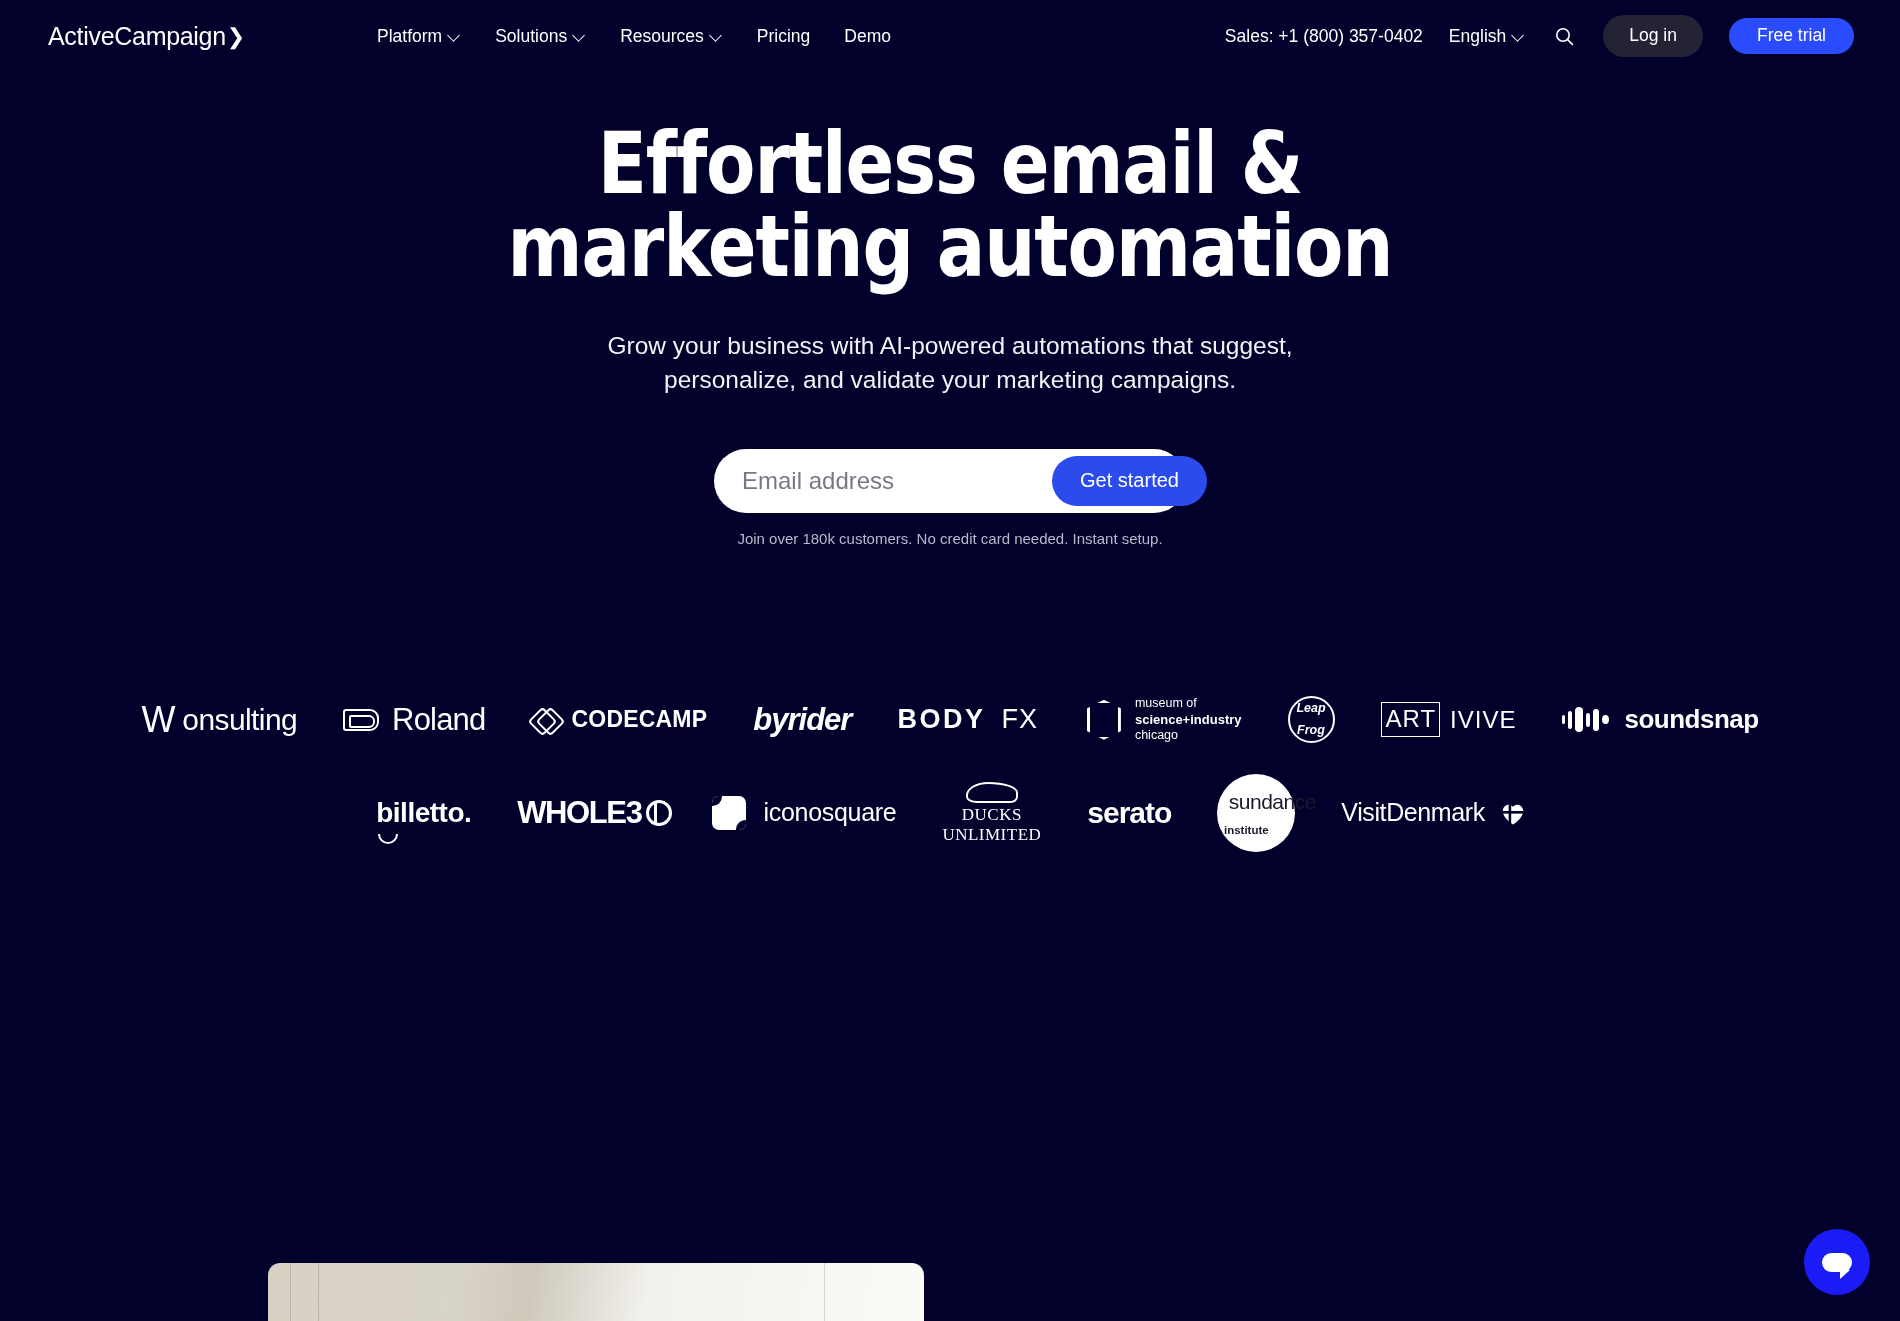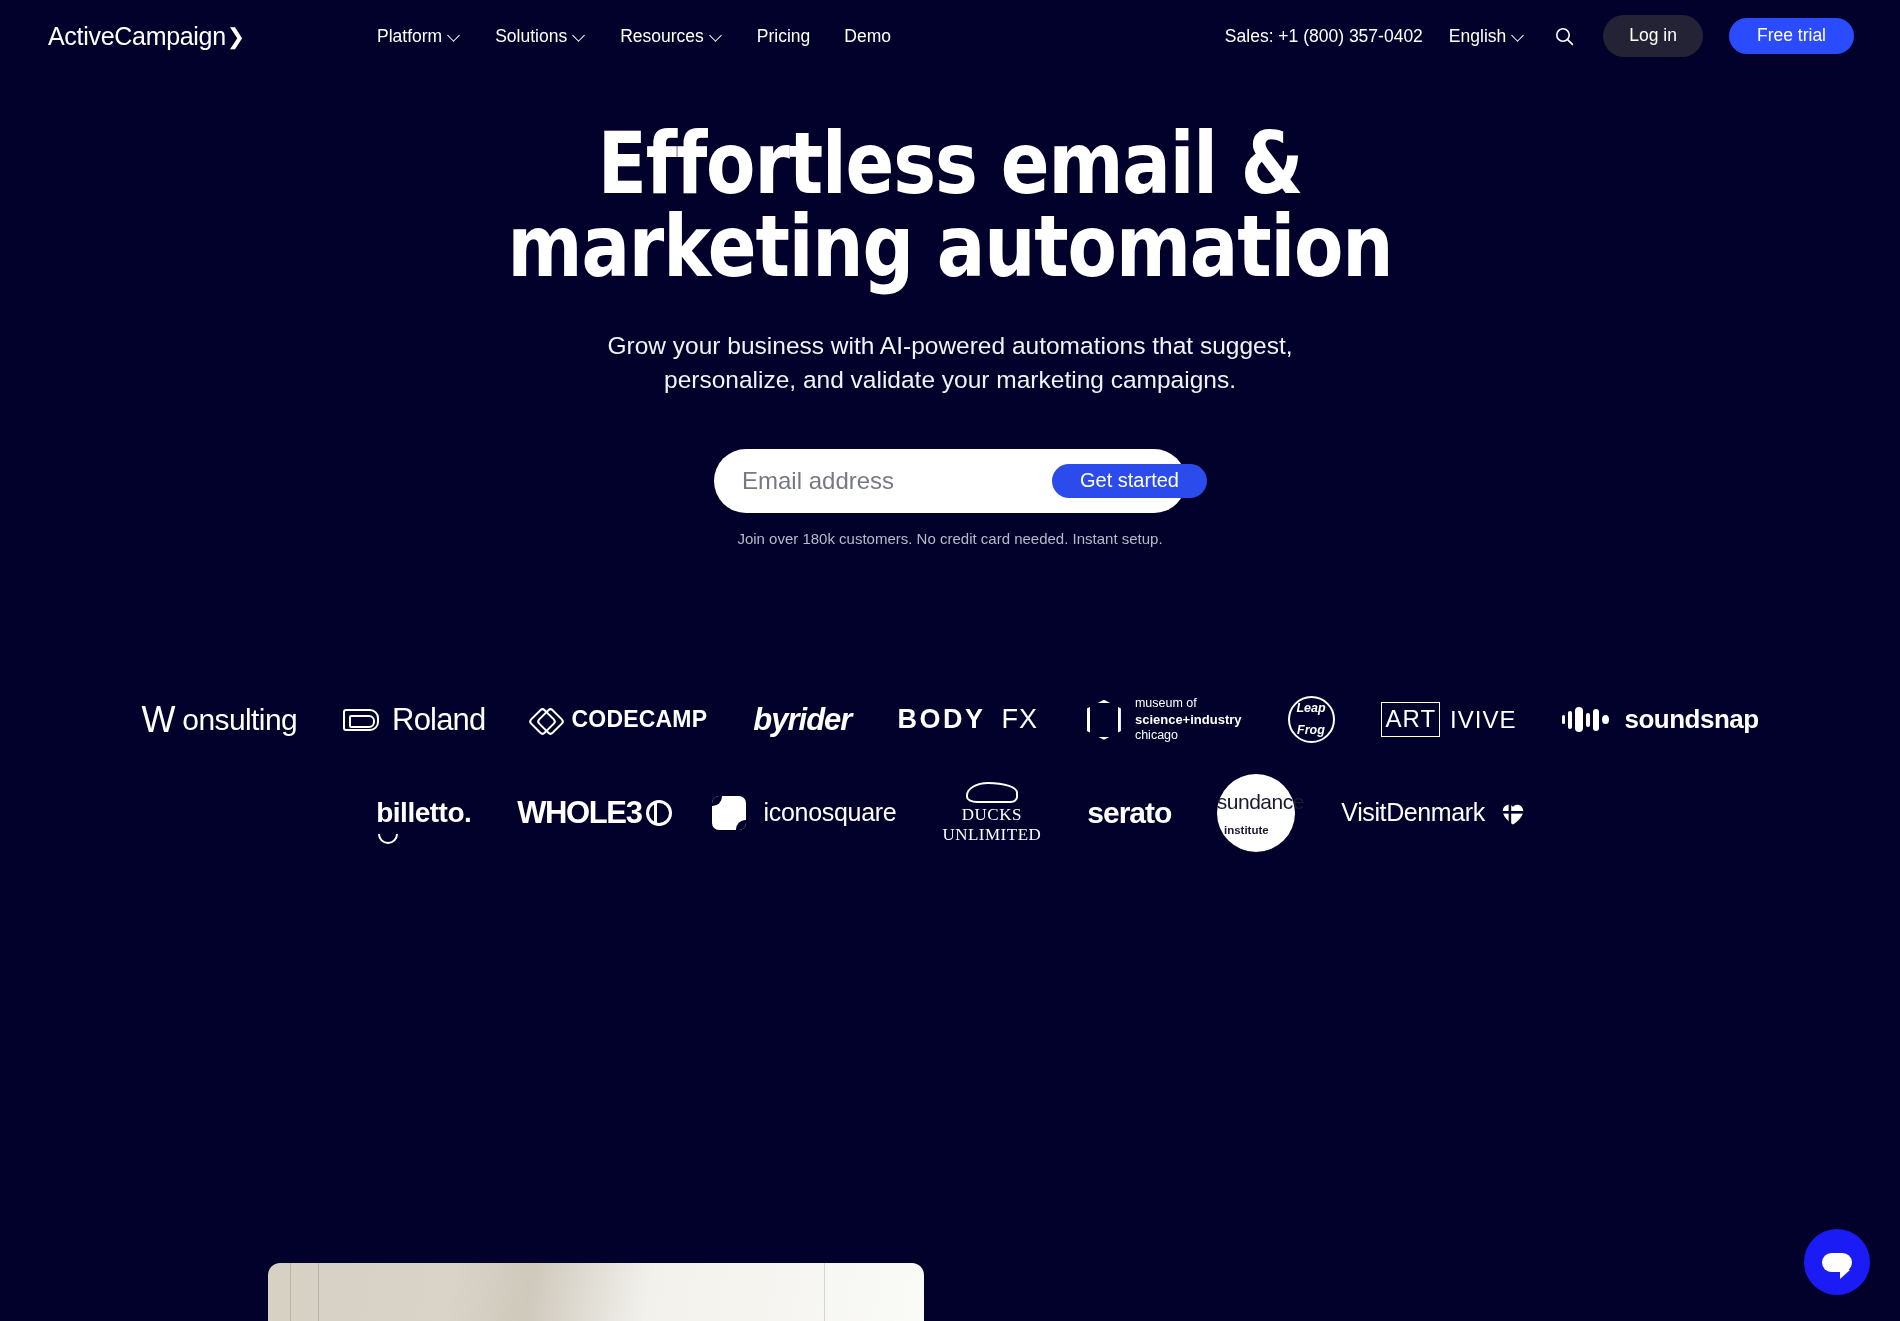--- a/index.html
+++ b/index.html
@@ -175,21 +175,21 @@
   }
   .email-input::placeholder { color: #787885; }
   .btn-getstarted {
     background: #2B4BEC;
     color: #fff;
     border: none;
     border-radius: 999px;
     font-family: inherit;
     font-size: 20px;
     padding: 0 28px;
-    height: 34px;
+    height: 50px;
     cursor: pointer;
     white-space: nowrap;
   }
   .signup-note {
     margin-top: 17px;
     font-size: 15px;
     color: #B9B9C9;
   }
 
   
@@ -386,21 +386,21 @@
     background: #fff;
     border-radius: 50%;
     display: flex; flex-direction: column;
     align-items: center; justify-content: center;
     position: relative;
     overflow: visible;
   }
   .sundance-main {
     color: #1A1A2E; font-size: 21px; font-weight: 500;
     letter-spacing: -0.5px; white-space: nowrap;
-    position: relative; left: 4px;
+    position: relative; left: 16px;
   }
   .sundance-sub {
     color: #1A1A2E; font-size: 11.5px; font-weight: 700;
     letter-spacing: 0px; margin-top: 1px;
     position: relative; right: 10px;
   }
 
   .lg-visitdenmark { font-size: 25px; letter-spacing: -0.4px; font-weight: 500; }
   .vd-heart {
     width: 22px; height: 21px;

